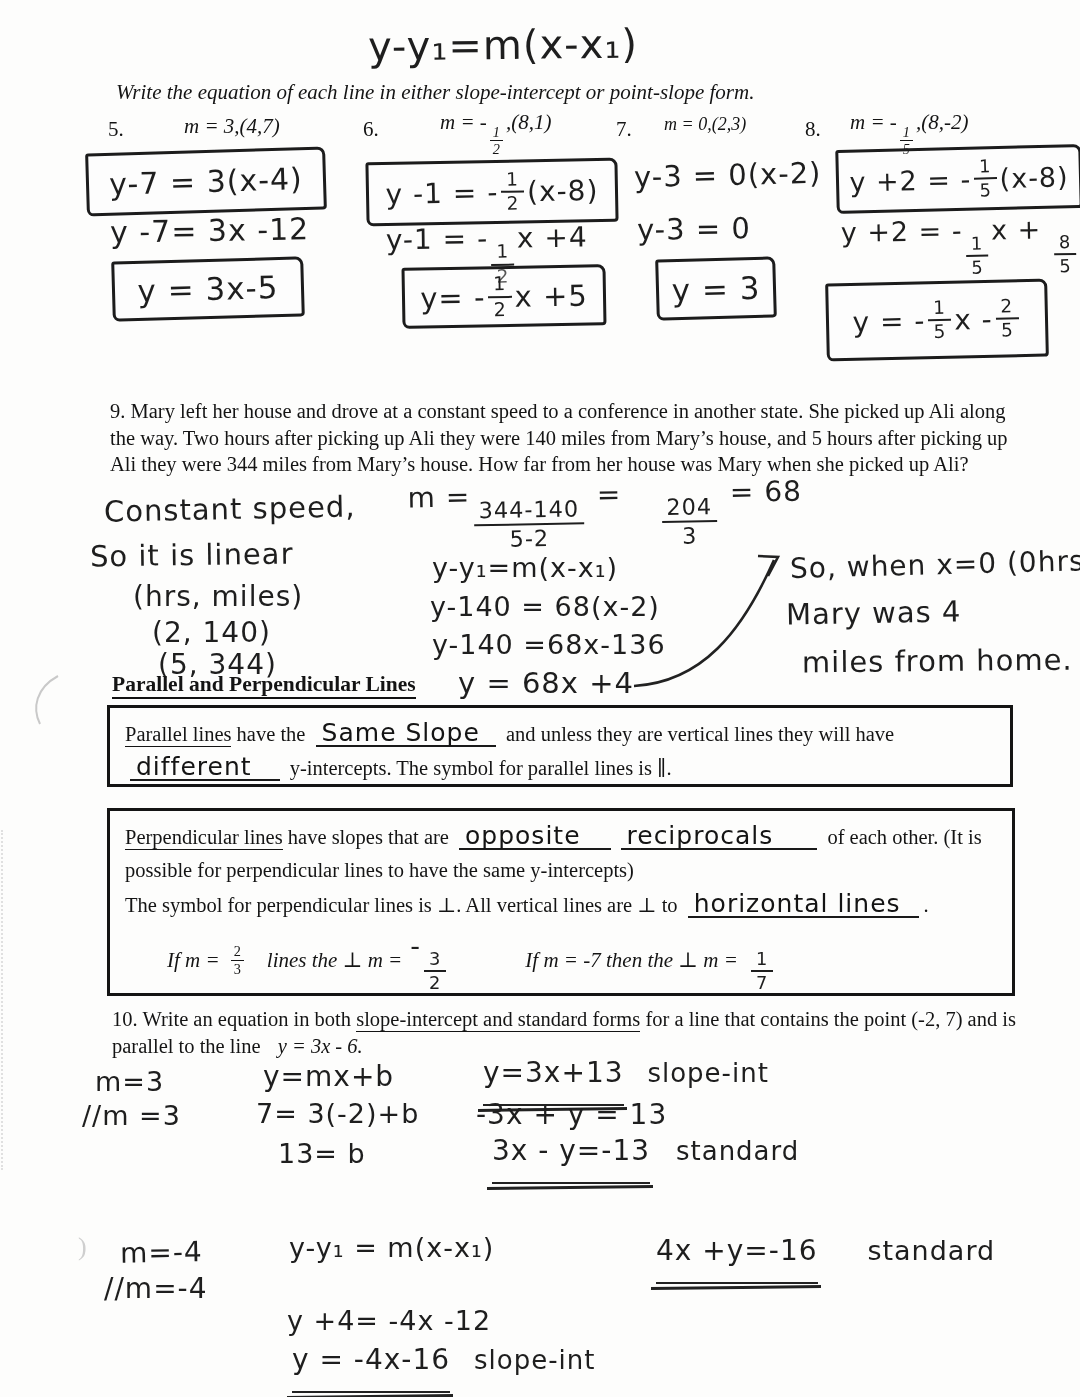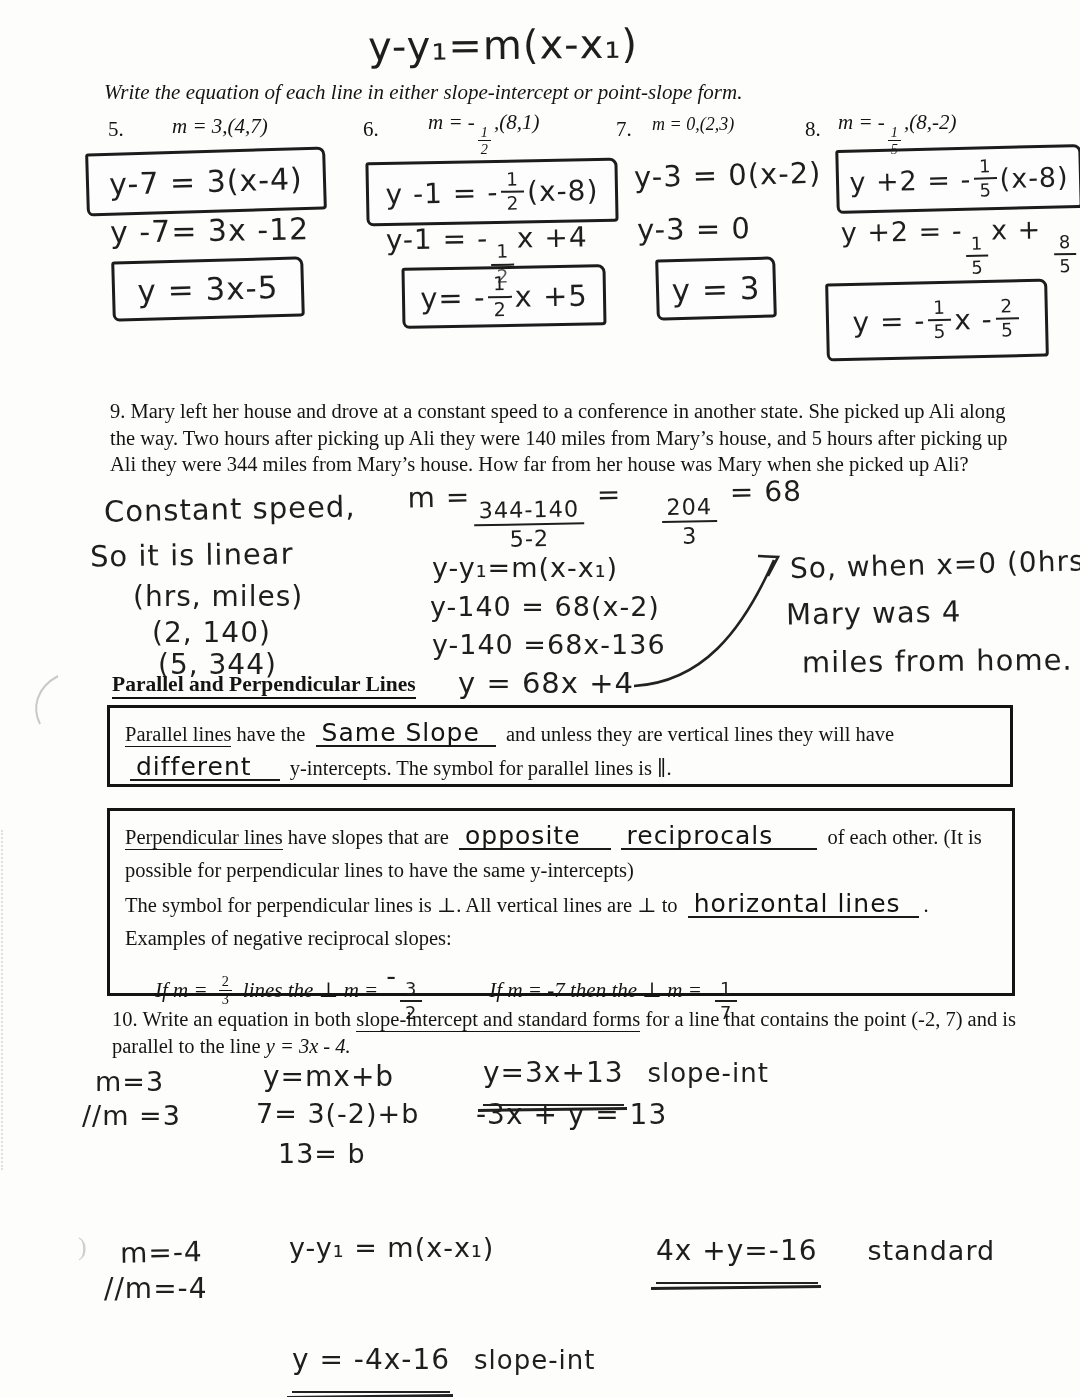--- a/index.html
+++ b/index.html
@@ -2,21 +2,21 @@
 <html><head>
 <meta charset="utf-8">
 <style>
   html,body { margin:0; padding:0; background:#9a9a9a; }
   .page {
     position:relative; width:1080px; height:1397px; margin:0 auto;
     background:#fdfdfc; overflow:hidden; color:#161616;
   }
   .abs { position:absolute; white-space:nowrap; }
   .print { font-family:"Liberation Serif","DejaVu Serif",serif; color:#141414; }
-  .it { font-style:italic; }
+  .it { font-style:italic;margin-left:12px; }
   .b { font-weight:bold; }
   .hw { font-family:"DejaVu Sans","Liberation Sans",sans-serif; color:#1e1e1e; letter-spacing:1px; }
   .wrap { white-space:normal; }
   
   .hbox {
     position:absolute; border:3px solid #1c1c1c; border-radius:3px 8px 4px 7px;
     display:flex; align-items:center; justify-content:center; background:rgba(255,255,255,.25);
   }
   
   .hfrac, .pfrac {
@@ -189,21 +189,20 @@
     <span class="fill" style="padding-right:28px;"><span class="hww">different</span></span><span> y-intercepts.  The symbol for parallel lines is ∥.</span>
   </div>
 
   <div class="notebox wrap print" style="left:107px;top:808px;width:872px;height:162px;padding:10px 15px;font-size:20.5px;line-height:33px;">
     <div class="wrap">
       <span class="pu">Perpendicular lines</span><span> have slopes that are </span><span class="fill" style="padding-right:30px;"><span class="hww">opposite</span></span><span class="fill" style="padding-right:44px;"><span class="hww">reciprocals</span></span><span> of each other.  (It is possible for perpendicular lines to have the same y-intercepts)</span>
     </div>
     <div class="wrap" style="line-height:36px;">
       <span>The symbol for perpendicular lines is ⊥.   All vertical lines are ⊥ to </span><span class="fill" style="padding-right:18px;"><span class="hww">horizontal lines</span></span><span>.</span>
     </div>
-    <div style="line-height:30px;">Examples of negative reciprocal slopes:</div>
     <div style="display:flex;align-items:center;gap:64px;padding-left:30px;margin-top:6px;font-size:21px;">
       <span style="display:inline-flex;align-items:center;gap:8px;">
         <span class="it">If m =</span>
           <span class="pfrac" style="vertical-align:middle;">
             <span class="fn">2</span>
             <span class="fd">3</span>
           </span>
           <span class="it">lines the ⊥ m =</span>
         <span class="hw" style="font-size:27px;"><span>-</span><span class="hfrac">
               <span class="fn">3</span>
@@ -214,41 +213,46 @@
         <span class="it">If m = -7 then the ⊥ m =</span>
         <span class="hw" style="font-size:27px;"><span class="hfrac">
               <span class="fn">1</span>
               <span class="fd">7</span>
             </span></span>
       </span>
     </div>
   </div>
 
   <div class="abs print wrap" style="left:112px;top:1006px;width:906px;font-size:20.5px;line-height:27px;">
-    <span>10.  Write an equation in both </span><span class="pu">slope-intercept and standard forms</span><span> for a line that contains the point (-2, 7) and is parallel to the line  </span><span class="it">y = 3x - 4.</span>
+    <span>10.  Write an equation in both </span><span class="pu">slope-intercept and standard forms</span><span> for a line that contains the point (-2, 7) and is parallel to the line  </span><span class="it">y = 3x - 6.</span>
   </div>
 
   <div class="abs hw" style="left:95px;top:1066px;font-size:27px;">m=3</div>
   <div class="abs hw" style="left:82px;top:1100px;font-size:27px;">//m =3</div>
 
   <div class="abs hw" style="left:263px;top:1060px;font-size:28px;">y=mx+b</div>
   <div class="abs hw" style="left:256px;top:1098px;font-size:27px;">7= 3(-2)+b</div>
   <div class="abs hw" style="left:278px;top:1138px;font-size:27px;">13= b</div>
 
   <div class="abs hw" style="left:483px;top:1056px;font-size:28px;">
     <span class="dblu">y=3x+13</span>
     <span style="margin-left:14px;font-size:26px;">slope-int</span>
   </div>
   <div class="abs hw" style="left:476px;top:1098px;font-size:28px;">-3x + y = 13</div>
+  <div class="abs hw" style="left:492px;top:1134px;font-size:28px;">
+    <span class="dblu">3x - y=-13</span>
+    <span style="margin-left:16px;font-size:26px;">standard</span>
+  </div>
 
 
   <div class="abs hw" style="left:120px;top:1236px;font-size:28px;transform:rotate(-1deg);">m=-4</div>
   <div class="abs hw" style="left:104px;top:1272px;font-size:28px;">//m=-4</div>
 
   <div class="abs hw" style="left:289px;top:1232px;font-size:27px;">y-y₁ = m(x-x₁)</div>
+  <div class="abs hw" style="left:287px;top:1305px;font-size:27px;">y +4= -4x -12</div>
   <div class="abs hw" style="left:292px;top:1343px;font-size:28px;">
     <span class="dblu">y = -4x-16</span>
     <span style="margin-left:14px;font-size:26px;">slope-int</span>
   </div>
 
   <div class="abs hw" style="left:656px;top:1234px;font-size:28px;">
     <span class="dblu">4x +y=-16</span>
     <span style="margin-left:40px;font-size:27px;">standard</span>
   </div>
 

